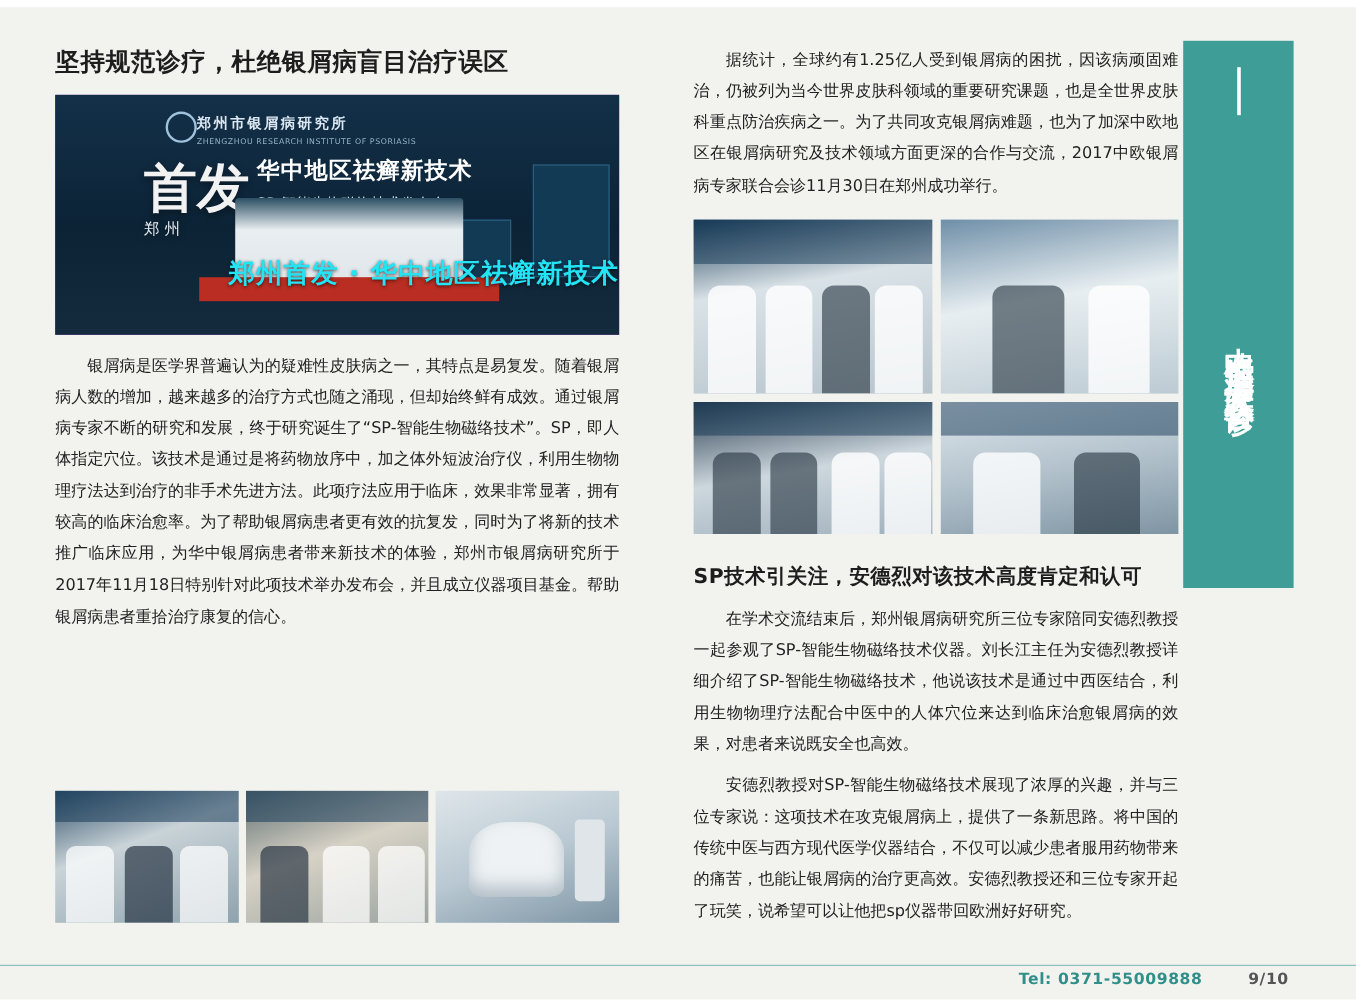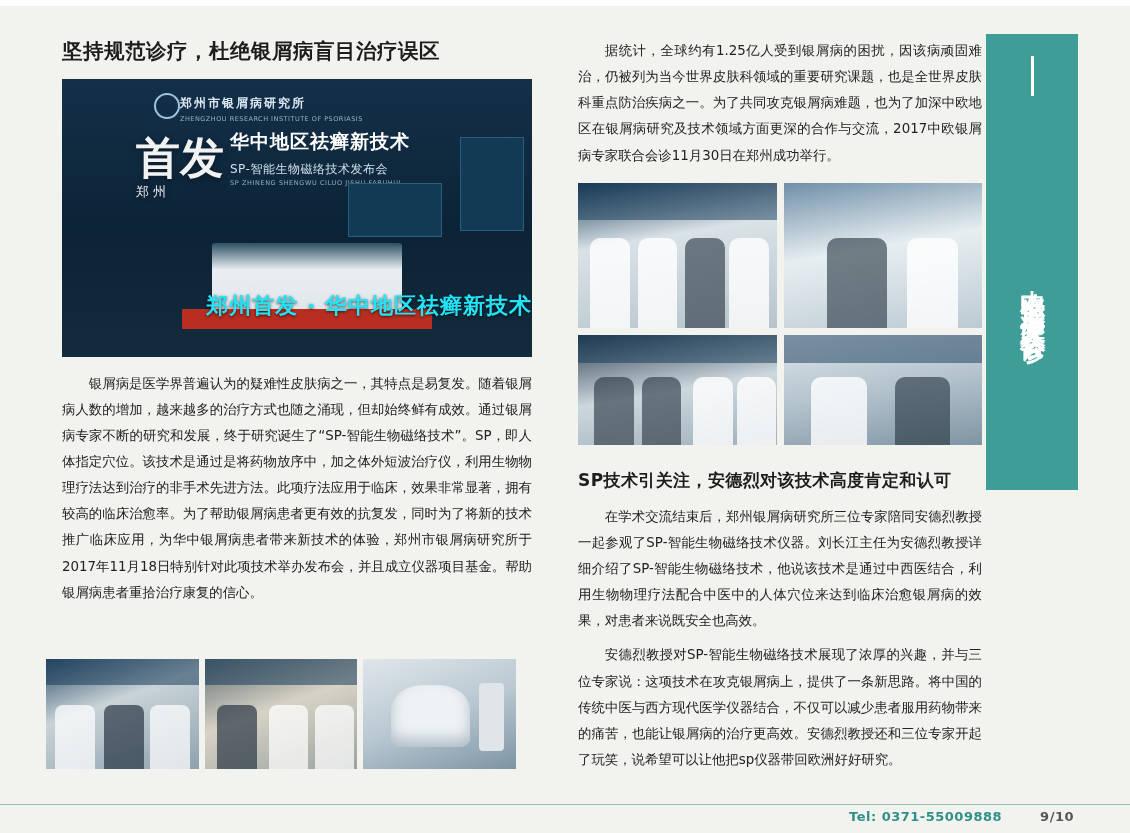--- a/index.html
+++ b/index.html
@@ -29,21 +29,20 @@
     background: #f2f2ee;
     border-top: 1px solid #8fbfbc;
   }
 
   
   .col-left {
     position: absolute;
     left: 46px;
     top: 38px;
     width: 470px;
-    margin-left: 16px;
   }
   .headline {
     font-size: 20.5px;
     font-weight: bold;
     color: #1d1d1d;
     letter-spacing: 0.5px;
     margin: 0 0 14px 0;
     line-height: 1.3;
   }
   .para {
@@ -52,21 +51,21 @@
     color: #222222;
     text-align: justify;
     margin: 0 0 8px 0;
     text-indent: 2em;
   }
 
   
   .hero-photo {
     position: relative;
     width: 470px;
-    height: 278px;
+    height: 200px;
     margin: 12px 0 14px 0;
     background: #4c1d95;
     overflow: hidden;
   }
   .hero-bg {
     position: absolute; inset: 0;
     background:
       linear-gradient(180deg,#133049 0%, #0c2336 55%, #132b3c 100%);
   }
   .hero-banner-right {

